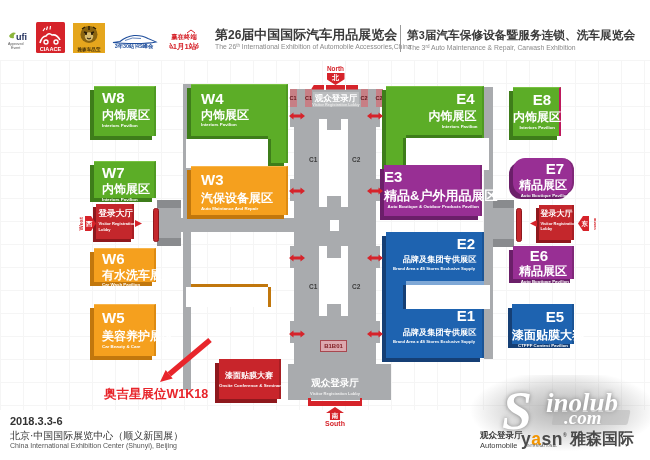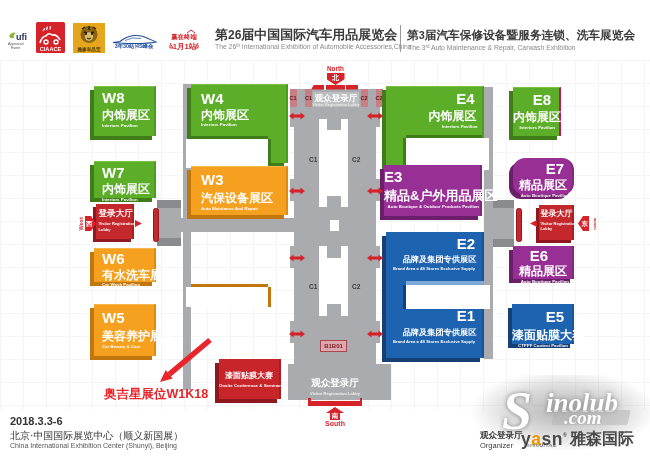--- a/index.html
+++ b/index.html
@@ -329,20 +329,20 @@
 <div class="abs" style="left:470px;top:375px;width:180px;height:85px;background:radial-gradient(ellipse 52% 48% at 52% 42%,rgba(140,140,140,0.65),rgba(160,160,160,0.35) 62%,rgba(200,200,200,0) 100%);"></div>
 
 <div class="abs" style="left:496px;top:378px;width:154px;height:60px;font-family:'Liberation Serif',serif;">
 <span style="position:absolute;left:6px;top:2px;font-size:54px;font-style:italic;font-weight:bold;color:#fff;text-shadow:0 0 4px rgba(120,120,120,0.9);">S</span>
 <span style="position:absolute;left:50px;top:10px;font-size:27px;font-style:italic;font-weight:bold;color:#fff;text-shadow:0 0 4px rgba(120,120,120,0.9);letter-spacing:0px;">inolub</span>
 <span style="position:absolute;left:57px;top:32px;width:76px;height:15px;background:rgba(178,178,178,0.5);border-radius:2px;transform:skewX(-12deg);"></span>
 <span style="position:absolute;left:68px;top:29px;font-size:19px;font-style:italic;font-weight:bold;color:#fff;text-shadow:0 0 2px rgba(150,150,150,0.6);">.com</span>
 </div>
 
 <div class="abs" style="left:480px;top:430px;font-size:8.5px;font-weight:bold;color:#3b3b3b;">观众登录厅</div>
-<div class="abs" style="left:480px;top:440.5px;font-size:7.5px;color:#3b3b3b;">Organizer</div>
+<div class="abs" style="left:480px;top:440.5px;font-size:7.5px;color:#3b3b3b;">Automobile</div>
 
 <div class="abs" style="left:521px;top:429px;font-size:17.5px;font-weight:bold;color:#4a4a4a;letter-spacing:0.5px;font-family:'Liberation Sans',sans-serif;">y<span style="color:#f29400;">a</span>sn<span style="font-size:5px;vertical-align:8px;">®</span></div>
 <div class="abs" style="left:527px;top:444px;font-size:3.2px;color:#4a4a4a;letter-spacing:0.4px;">INTERNATIONAL</div>
 
 <div class="abs" style="left:570px;top:429px;font-size:16px;font-weight:bold;color:#4a4a4a;">雅森国际</div>
 
 </div>
 
 </body></html>

